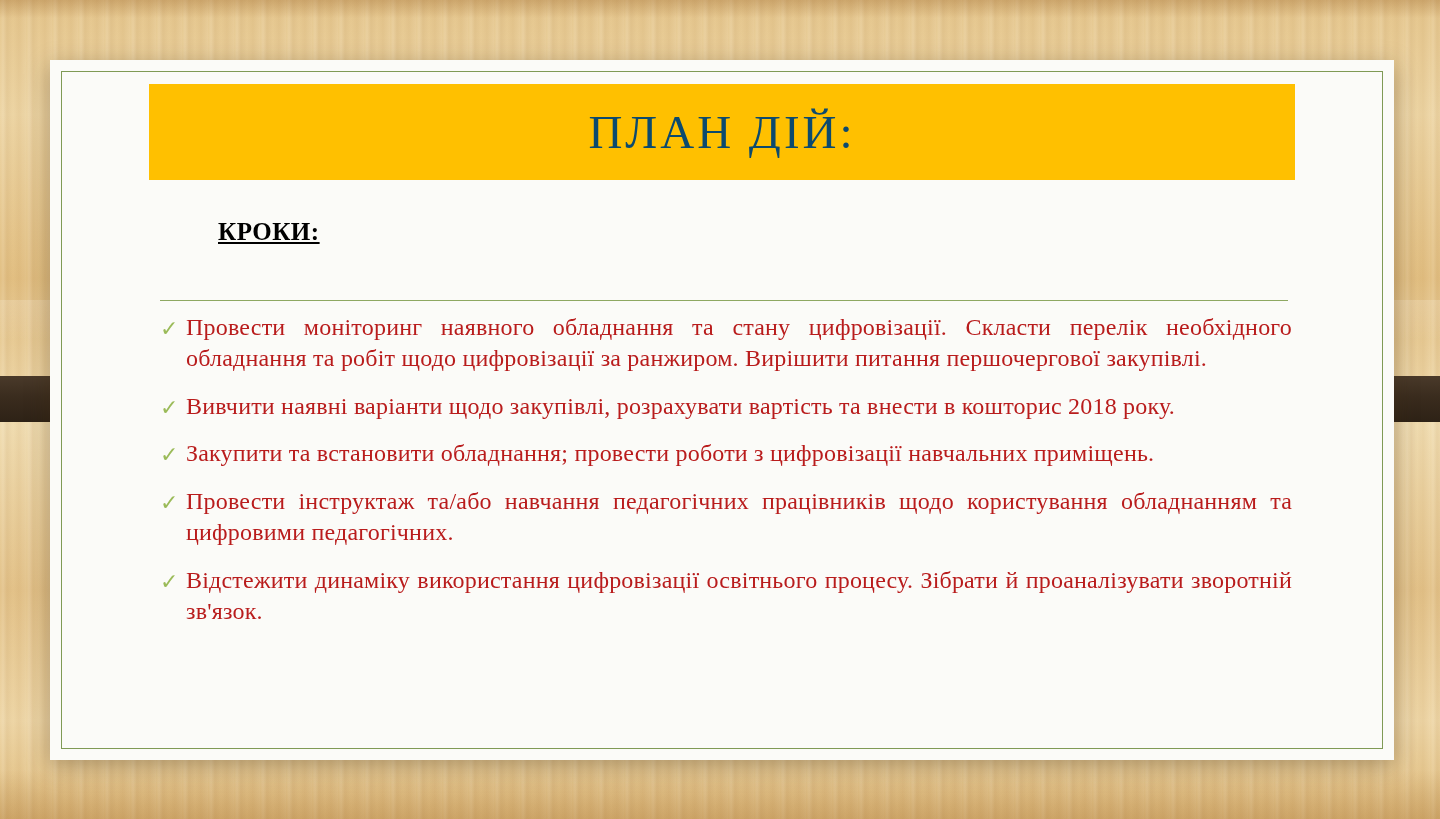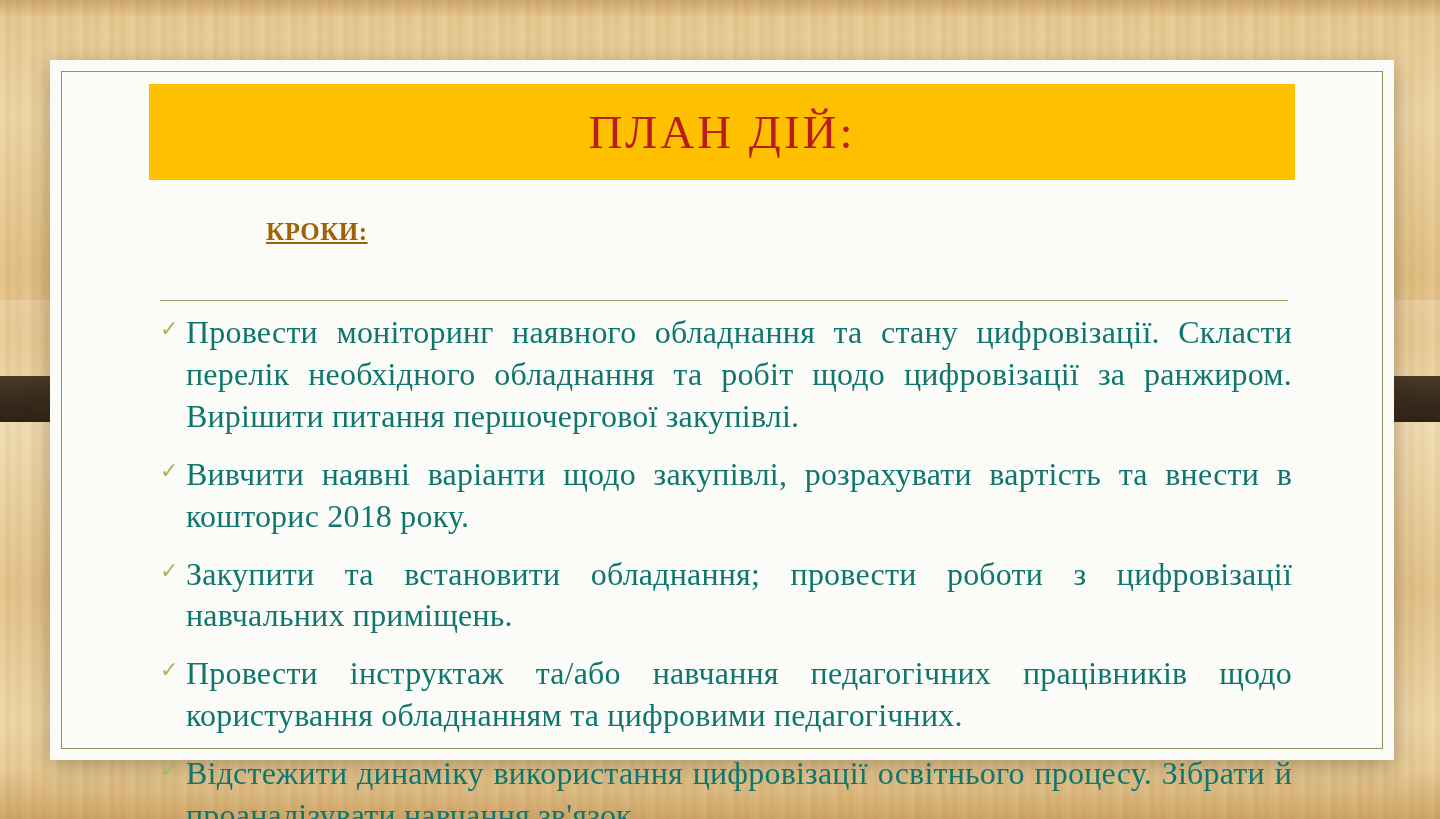--- a/index.html
+++ b/index.html
@@ -81,35 +81,34 @@
     height: 96px;
     background: #ffc000;
     display: flex;
     align-items: center;
     justify-content: center;
   }
   .title-text {
     font-family: "Liberation Serif", serif;
     font-size: 47px;
     letter-spacing: 3px;
-    color: #b91c1c;
+    color: #0c4a6e;
     white-space: nowrap;
   }
 
   
   .steps-heading {
     position: absolute;
     left: 168px;
     top: 158px;
     font-size: 25px;
     font-weight: bold;
-    color: #a16207;
+    color: #000000;
     text-decoration: underline;
     letter-spacing: 0.5px;
-    margin-left: 48px;
   }
 
   
   .divider {
     position: absolute;
     left: 110px;
     top: 240px;
     width: 1128px;
     height: 1px;
     background: #8ea862;
@@ -132,23 +131,23 @@
     width: 26px;
     margin-top: 6px;
     color: #9bbb59;
     font-size: 22px;
     line-height: 1;
     text-align: left;
   }
   .bullet-text {
     flex: 1 1 auto;
     font-family: "Liberation Serif", serif;
-    font-size: 32px;
+    font-size: 24px;
     line-height: 1.31;
-    color: #0f766e;
+    color: #b91c1c;
     text-align: justify;
     text-justify: inter-word;
     letter-spacing: 0.2px;
   }
 </style>
 </head>
 <body>
 
 <div class="slide-root">
 
@@ -187,18 +186,18 @@
         <span class="bullet-text">Закупити та встановити обладнання; провести роботи з цифровізації навчальних приміщень.</span>
       </div>
 
       <div class="bullet-item">
         <span class="check-icon">✓</span>
         <span class="bullet-text">Провести інструктаж та/або навчання педагогічних працівників щодо користування обладнанням та цифровими педагогічних.</span>
       </div>
 
       <div class="bullet-item">
         <span class="check-icon">✓</span>
-        <span class="bullet-text">Відстежити динаміку використання цифровізації освітнього процесу. Зібрати й проаналізувати навчання зв'язок.</span>
+        <span class="bullet-text">Відстежити динаміку використання цифровізації освітнього процесу. Зібрати й проаналізувати зворотній зв'язок.</span>
       </div>
 
     </div>
   </div>
 </div>
 
 </body></html>

